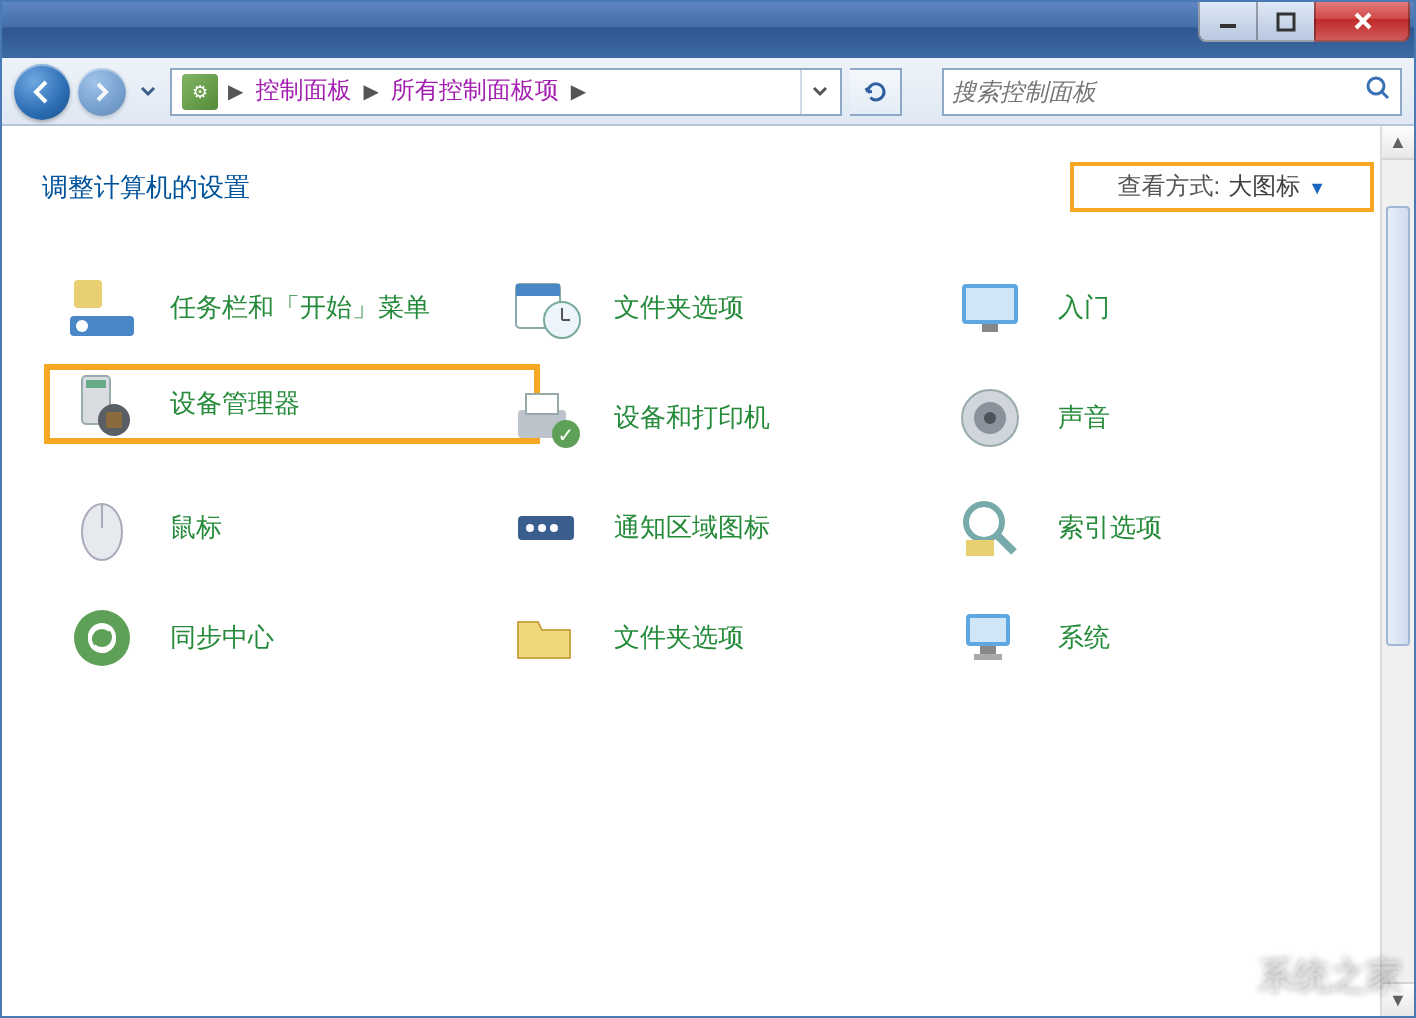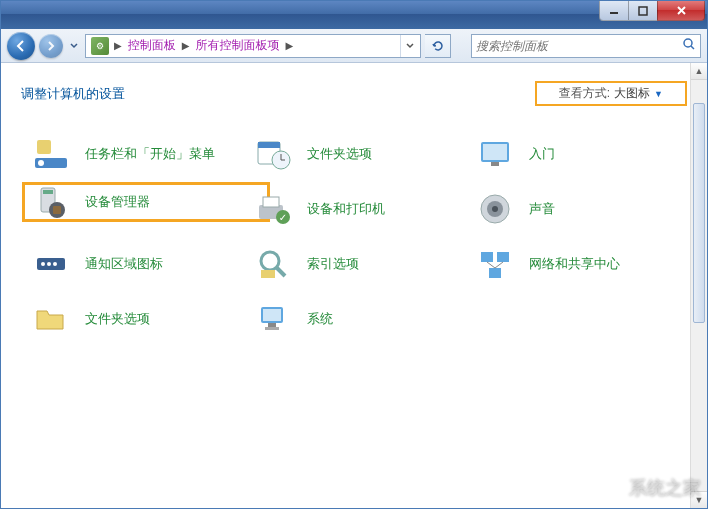--- a/index.html
+++ b/index.html
@@ -327,52 +327,58 @@
             <circle cx="18" cy="18" r="8" fill="#8a939c"></circle>
             <circle cx="18" cy="18" r="3" fill="#4a525a"></circle>
           </svg>
         </div>
       <span class="label">声音</span>
     </div>
 
     <div class="item">
       <div class="ic">
           <svg width="36" height="36">
+            <ellipse cx="18" cy="20" rx="10" ry="14" fill="#e6e9ed" stroke="#aab"></ellipse>
+            <line x1="18" y1="6" x2="18" y2="18" stroke="#aab"></line>
+          </svg>
+        </div>
+      <span class="label">鼠标</span>
+    </div>
+    <div class="item">
+      <div class="ic">
+          <svg width="36" height="36">
             <rect x="4" y="12" width="28" height="12" rx="2" fill="#3a5f8f"></rect>
             <circle cx="10" cy="18" r="2" fill="#fff"></circle>
             <circle cx="16" cy="18" r="2" fill="#fff"></circle>
             <circle cx="22" cy="18" r="2" fill="#fff"></circle>
           </svg>
         </div>
       <span class="label">通知区域图标</span>
     </div>
 
     <div class="item">
       <div class="ic">
           <svg width="36" height="36">
             <circle cx="15" cy="15" r="9" fill="none" stroke="#7aa" stroke-width="3"></circle>
             <line x1="21" y1="21" x2="30" y2="30" stroke="#7aa" stroke-width="4"></line>
             <rect x="6" y="24" width="14" height="8" fill="#e8d070"></rect>
           </svg>
         </div>
       <span class="label">索引选项</span>
     </div>
-
-    <div class="item">
-      <div class="ic">
-          <svg width="36" height="36">
-            <rect x="4" y="6" width="12" height="10" fill="#5fa7e0"></rect>
-            <rect x="20" y="6" width="12" height="10" fill="#5fa7e0"></rect>
-            <rect x="12" y="22" width="12" height="10" fill="#5fa7e0"></rect>
-            <line x1="10" y1="16" x2="18" y2="22" stroke="#888"></line>
-            <line x1="26" y1="16" x2="18" y2="22" stroke="#888"></line>
-          </svg>
-        </div>
-      <span class="label">网络和共享中心</span>
-    </div>
+    <div class="item">
+      <div class="ic">
+          <svg width="36" height="36">
+            <circle cx="18" cy="18" r="14" fill="#5fa058"></circle>
+            <path d="M12 18 a6 6 0 1 1 2 4 M24 18 a6 6 0 1 1 -2 -4" fill="none" stroke="#fff" stroke-width="2"></path>
+          </svg>
+        </div>
+      <span class="label">同步中心</span>
+    </div>
+
 
     <div class="item">
       <div class="ic">
           <svg width="36" height="36">
             <path d="M4 12 L4 28 L30 28 L30 14 L16 14 L14 10 L4 10 Z" fill="#f0d87a" stroke="#c8a84a"></path>
           </svg>
         </div>
       <span class="label">文件夹选项</span>
     </div>
     <div class="item">

